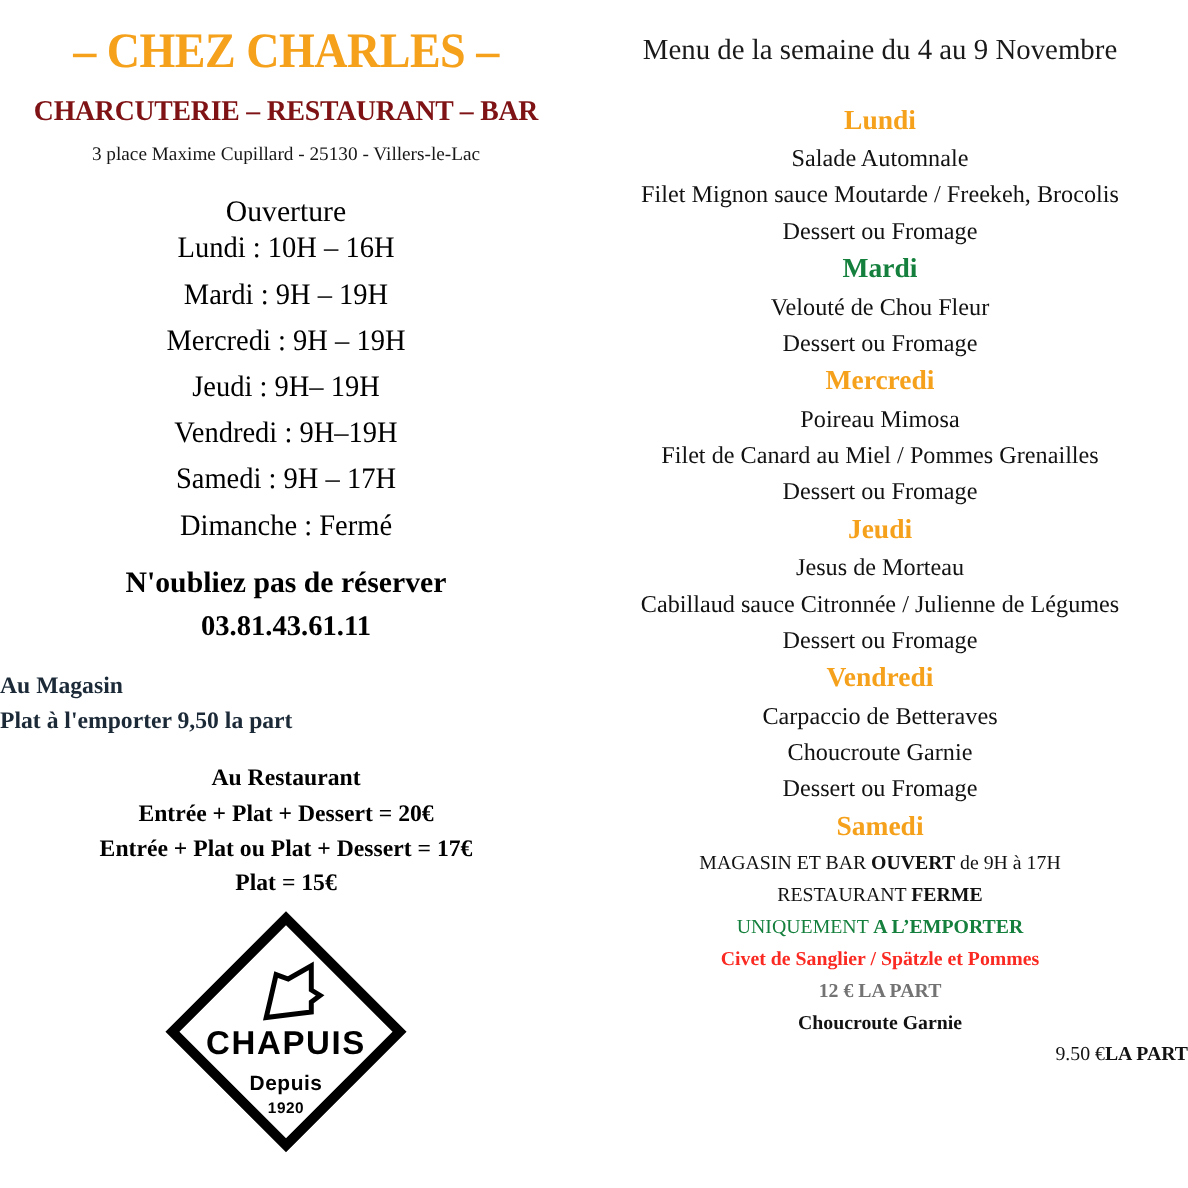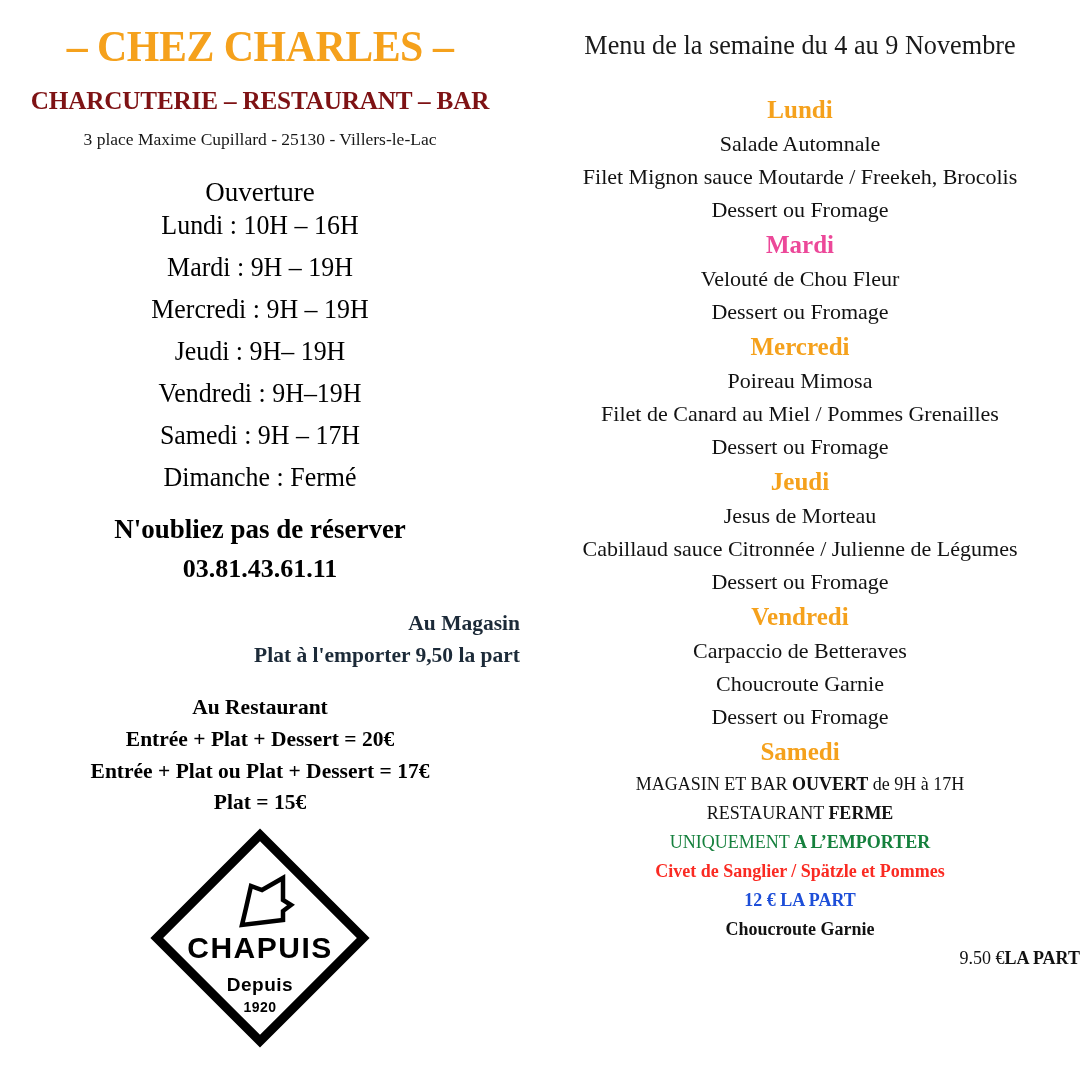--- a/index.html
+++ b/index.html
@@ -90,21 +90,21 @@
     line-height: 1;
     margin-bottom: 13px;
   }
   .reserve-phone {
     font-size: 26px;
     font-weight: bold;
     line-height: 1;
   }
 
   .shop-block {
-    text-align: right;
+    text-align: left;
     margin-top: 31px;
     color: #1C2A38;
   }
   .shop-title {
     font-size: 21.5px;
     font-weight: bold;
     line-height: 1;
     margin-bottom: 11px;
   }
   .shop-line {
@@ -240,21 +240,21 @@
     <div class="menu-list">
 
       <div class="day-block">
         <div class="day-name" style="color: rgb(245, 161, 28);">Lundi</div>
         <div class="day-item">Salade Automnale</div>
         <div class="day-item">Filet Mignon sauce Moutarde / Freekeh, Brocolis</div>
         <div class="day-item">Dessert ou Fromage</div>
       </div>
 
       <div class="day-block">
-        <div class="day-name" style="color: #ec4899;">Mardi</div>
+        <div class="day-name" style="color: #15803d;">Mardi</div>
         <div class="day-item">Velouté de Chou Fleur</div>
         <div class="day-item">Dessert ou Fromage</div>
       </div>
 
       <div class="day-block">
         <div class="day-name" style="color: rgb(245, 161, 28);">Mercredi</div>
         <div class="day-item">Poireau Mimosa</div>
         <div class="day-item">Filet de Canard au Miel / Pommes Grenailles</div>
         <div class="day-item">Dessert ou Fromage</div>
       </div>
@@ -273,21 +273,21 @@
         <div class="day-item">Dessert ou Fromage</div>
       </div>
 
       <div class="day-block">
         <div class="day-name" style="color: rgb(245, 161, 28);">Samedi</div>
         <div id="saturday-lines">
             <div class="sat-line" style="color: rgb(18, 18, 18);"><span>MAGASIN ET BAR </span><span class="sat-bold">OUVERT</span><span> de 9H à 17H</span></div>
             <div class="sat-line" style="color: rgb(18, 18, 18);"><span>RESTAURANT </span><span class="sat-bold">FERME</span></div>
             <div class="sat-line" style="color: #15803d;"><span>UNIQUEMENT </span><span class="sat-bold">A L’EMPORTER</span></div>
             <div class="sat-line" style="color: rgb(250, 42, 34);"><span class="sat-bold">Civet de Sanglier / Spätzle et Pommes</span></div>
-            <div class="sat-line" style="color: #1d4ed8;"><span class="sat-bold">12 € LA PART</span></div>
+            <div class="sat-line" style="color: #737373;"><span class="sat-bold">12 € LA PART</span></div>
             <div class="sat-line" style="color: rgb(18, 18, 18);"><span class="sat-bold">Choucroute Garnie</span></div>
             <div class="sat-line" style="color: rgb(18, 18, 18); text-align: right;"><span>9.50 €</span><span class="sat-bold">LA PART</span></div>
           </div>
       </div>
 
     </div>
   </div>
 </div>
 
 </body></html>

